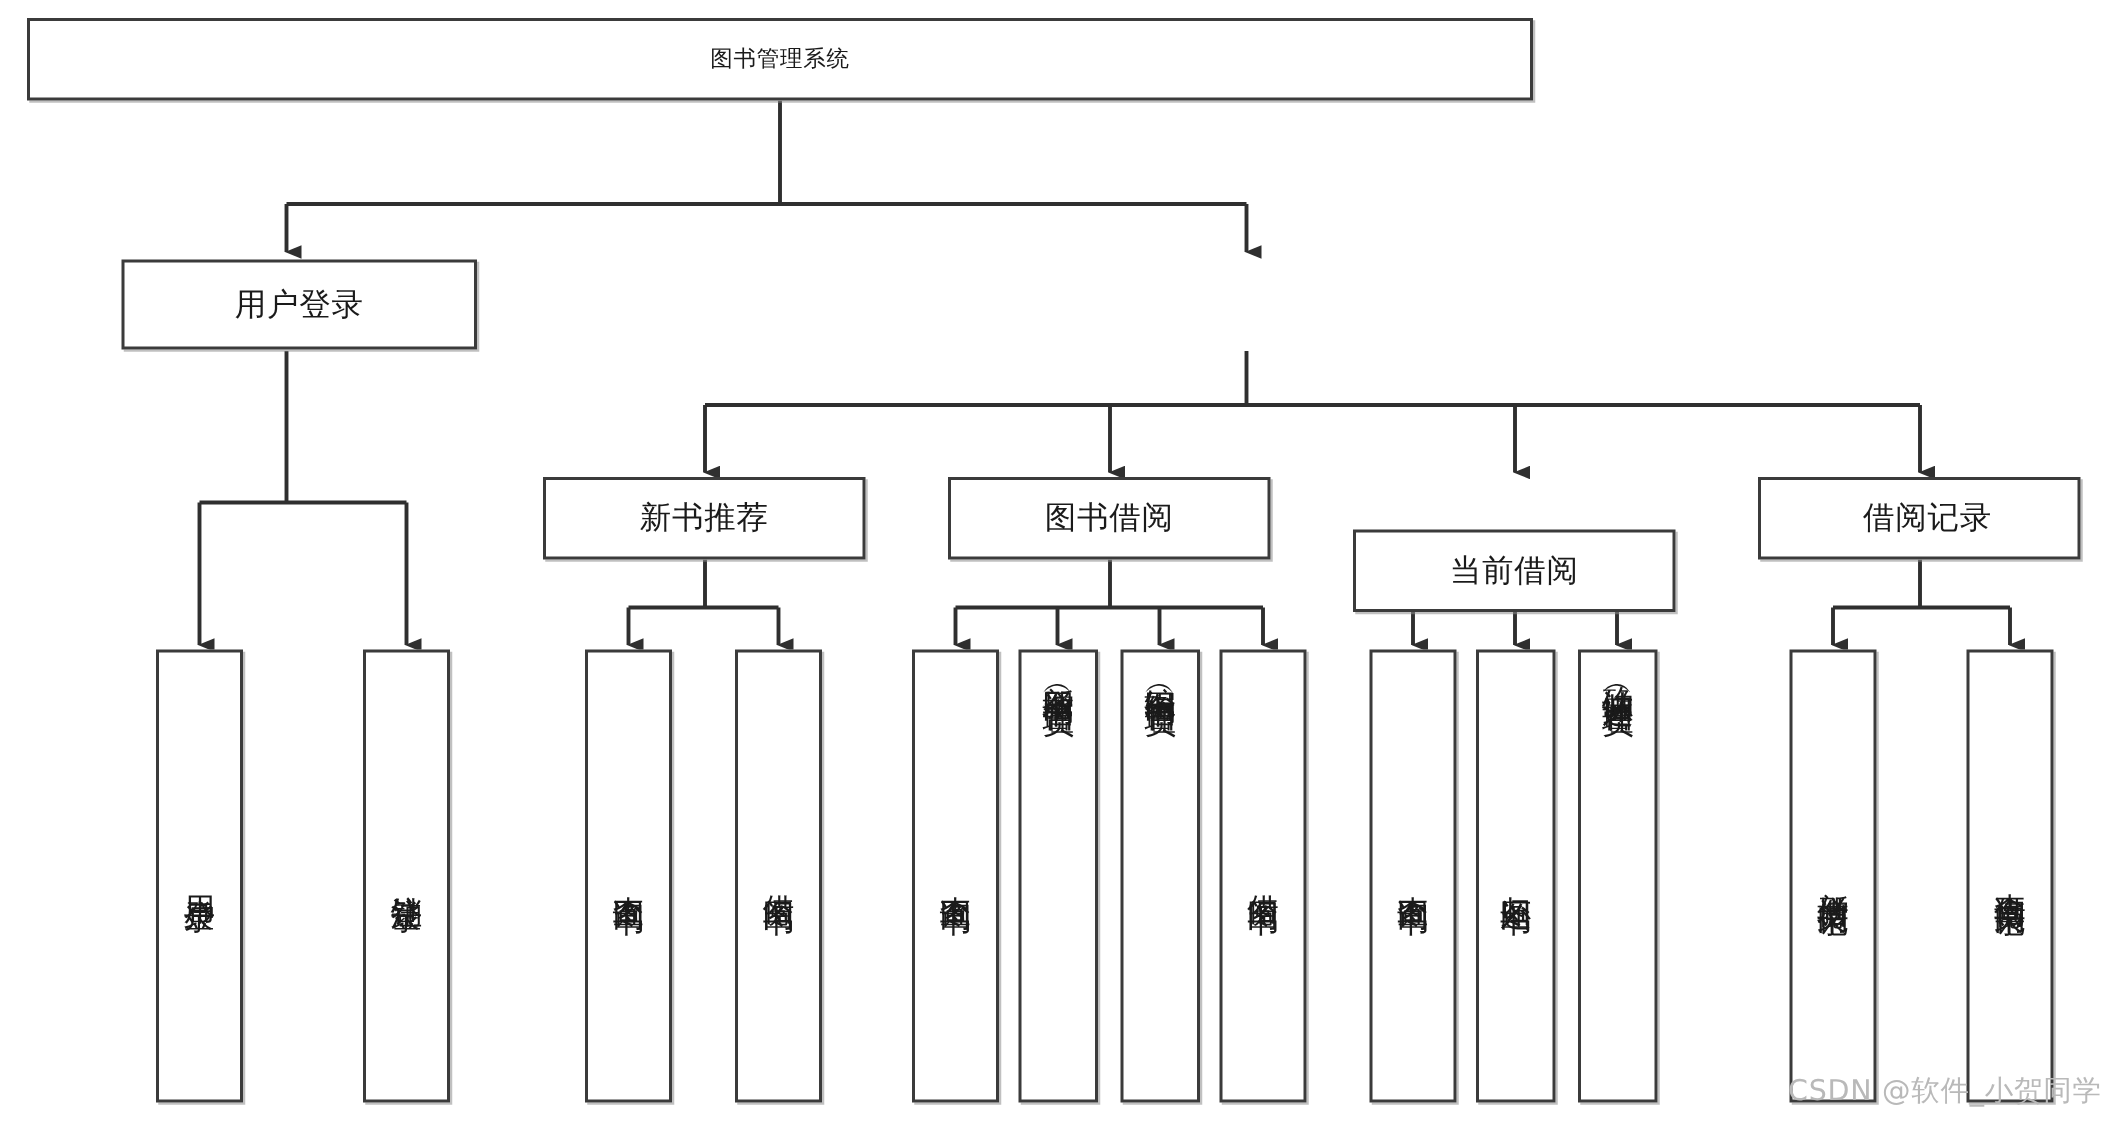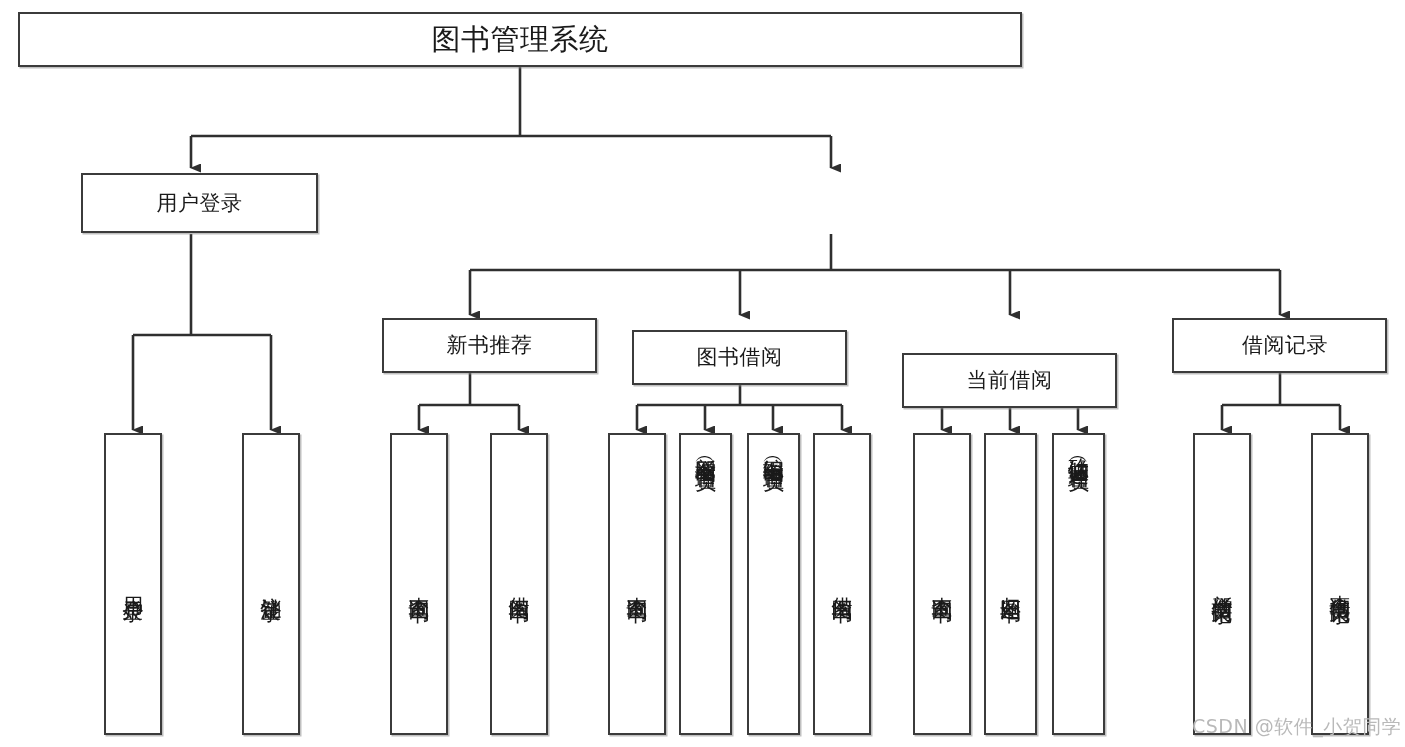--- a/index.html
+++ b/index.html
@@ -41,21 +41,21 @@
     text-align: center;
     letter-spacing: 0.5px;
   }
   
   .node.horiz .label {
     font-size: 21px;
     line-height: 1.15;
     white-space: nowrap;
   }
   .node.root .label {
-    font-size: 29px;
+    font-size: 15px;
   }
   
   .node.vert {
     align-items: flex-start;
     padding-top: 6px;
   }
   .node.vert .label {
     writing-mode: vertical-rl;
     text-orientation: upright;
     font-size: 21px;
@@ -135,25 +135,25 @@
 
   <div class="node horiz root" style="left:18px; top:12px; width:1004px; height:55px;">
     <span class="label">图书管理系统</span>
   </div>
 
   <div class="node horiz" style="left:81px; top:173px; width:237px; height:60px;">
     <span class="label">用户登录</span>
   </div>
 
 
-  <div class="node horiz" style="left:362px; top:318px; width:215px; height:55px;margin-left:20px;">
+  <div class="node horiz" style="left:362px; top:318px; width:215px; height:55px;">
     <span class="label">新书推荐</span>
   </div>
 
-  <div class="node horiz" style="left:632px; top:318px; width:215px; height:55px;margin-top:12px;">
+  <div class="node horiz" style="left:632px; top:318px; width:215px; height:55px;">
     <span class="label">图书借阅</span>
   </div>
 
   <div class="node horiz" style="left:902px; top:318px; width:215px; height:55px;margin-top:35px;">
     <span class="label">当前借阅</span>
   </div>
 
   <div class="node horiz" style="left:1172px; top:318px; width:215px; height:55px;padding-left:11px;">
     <span class="label">借阅记录</span>
   </div>

